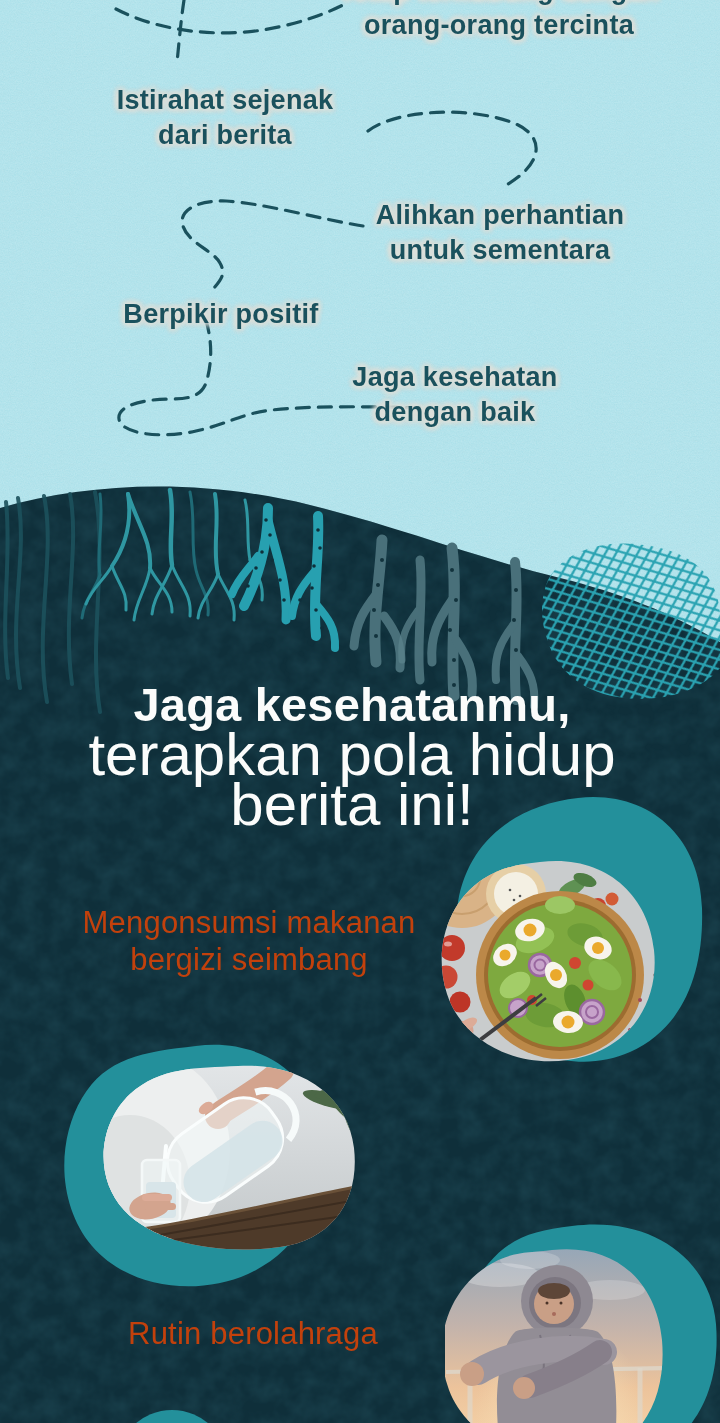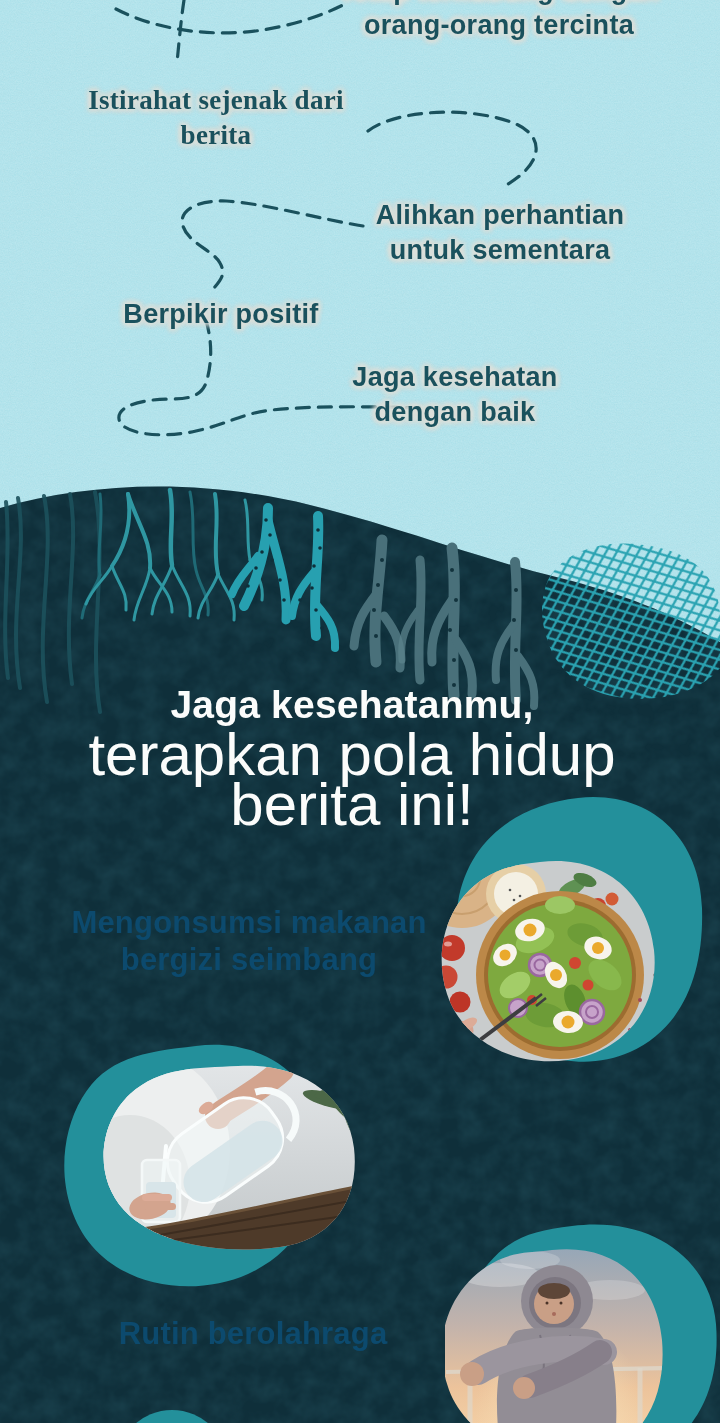--- a/index.html
+++ b/index.html
@@ -12,24 +12,24 @@
   .bg-svg{position:absolute;left:0;top:0;z-index:0;display:block;}
   .txt{position:absolute;z-index:2;transform:translateX(-50%);text-align:center;white-space:pre-line;}
   .tip{
     font-weight:700;font-size:27px;line-height:35px;color:#1a515d;letter-spacing:.3px;
     text-shadow:
       0 0 6px rgba(222,224,218,.95), 0 0 6px rgba(222,224,218,.95),
       2px 2px 5px rgba(222,224,218,.9), -2px -2px 5px rgba(222,224,218,.9),
       2px -2px 5px rgba(222,224,218,.9), -2px 2px 5px rgba(222,224,218,.9);
   }
   .heading{z-index:2;position:absolute;left:352px;transform:translateX(-50%);text-align:center;color:#fbfcfb;}
-  .heading .h-bold{font-weight:700;font-size:39px;line-height:51px;letter-spacing:.2px;}
+  .heading .h-bold{font-weight:700;font-size:47px;line-height:51px;letter-spacing:.2px;}
   .heading .h-reg{font-weight:400;font-size:60px;line-height:50px;}
   .item-label{
-    font-weight:700;font-size:31px;line-height:37px;color:#0c4a6e;letter-spacing:.2px;
+    font-weight:400;font-size:31px;line-height:37px;color:#c2410c;letter-spacing:.2px;
   }
 </style>
 </head>
 <body>
 
 <div class="canvas">
 
   <svg class="bg-svg" width="720" height="1423" viewBox="0 0 720 1423">
     <defs>
       <linearGradient id="skyGrad" x1="0" y1="0" x2="0" y2="1">
@@ -303,21 +303,21 @@
         <circle cx="472" cy="1374" r="12" fill="#c99f86"></circle>
         <path d="M600,1352 C580,1366 552,1378 530,1386" stroke="#877f8a" stroke-width="24" stroke-linecap="round" fill="none"></path>
         <circle cx="524" cy="1388" r="11" fill="#c99f86"></circle>
       </g>
     </g>
 
     <circle cx="172" cy="1466" r="56" fill="#23909b"></circle>
   </svg>
 
   <div class="txt tip" style="left:499px;top:-27px;width:400px;">Tetap terhubung dengan orang-orang tercinta</div>
-  <div class="txt tip" style="left:216px;top:83px;width:260px;font-family:Liberation Serif, serif;">Istirahat sejenak dari berita</div>
+  <div class="txt tip" style="left:225px;top:83px;width:260px;">Istirahat sejenak dari berita</div>
   <div class="txt tip" style="left:500px;top:198px;width:300px;text-align:center;">Alihkan perhantian untuk sementara</div>
   <div class="txt tip" style="left:221px;top:297px;width:280px;">Berpikir positif</div>
   <div class="txt tip" style="left:455px;top:360px;width:260px;">Jaga kesehatan dengan baik</div>
 
   <div class="heading" style="top:679px;width:620px;">
     <div class="h-bold">Jaga kesehatanmu,</div>
     <div class="h-reg">terapkan pola hidup</div>
     <div class="h-reg">berita ini!</div>
   </div>
 

